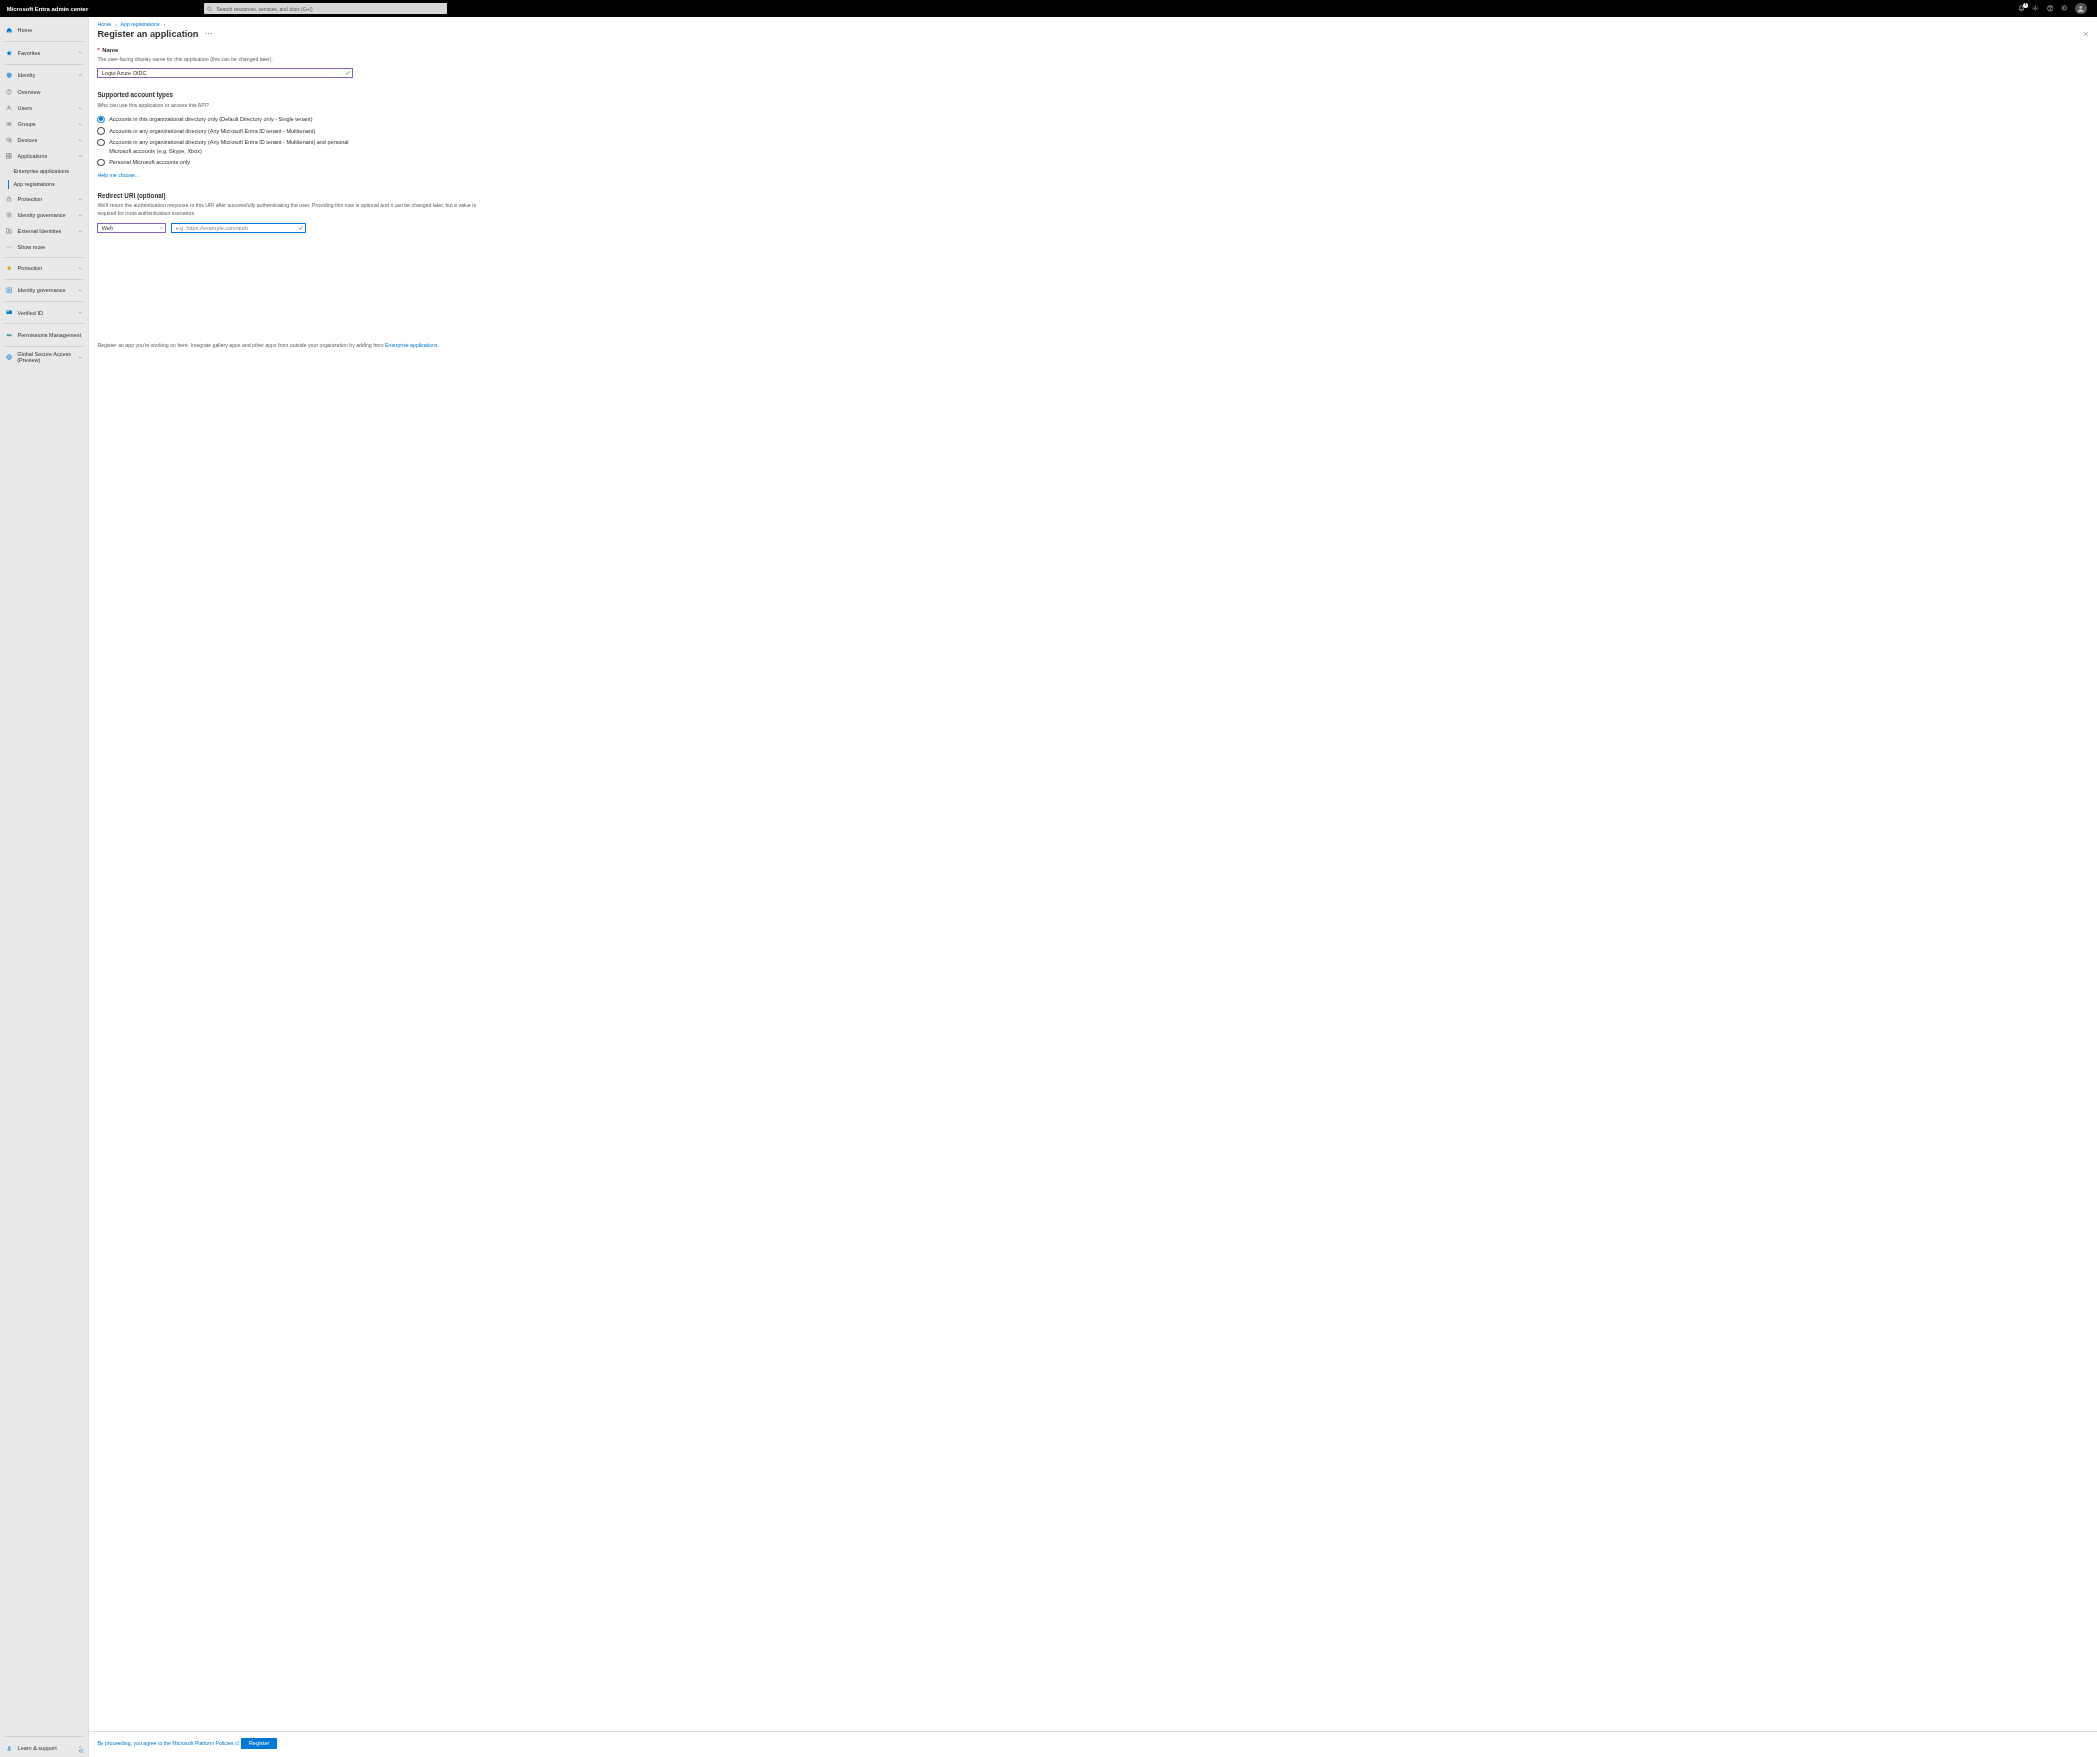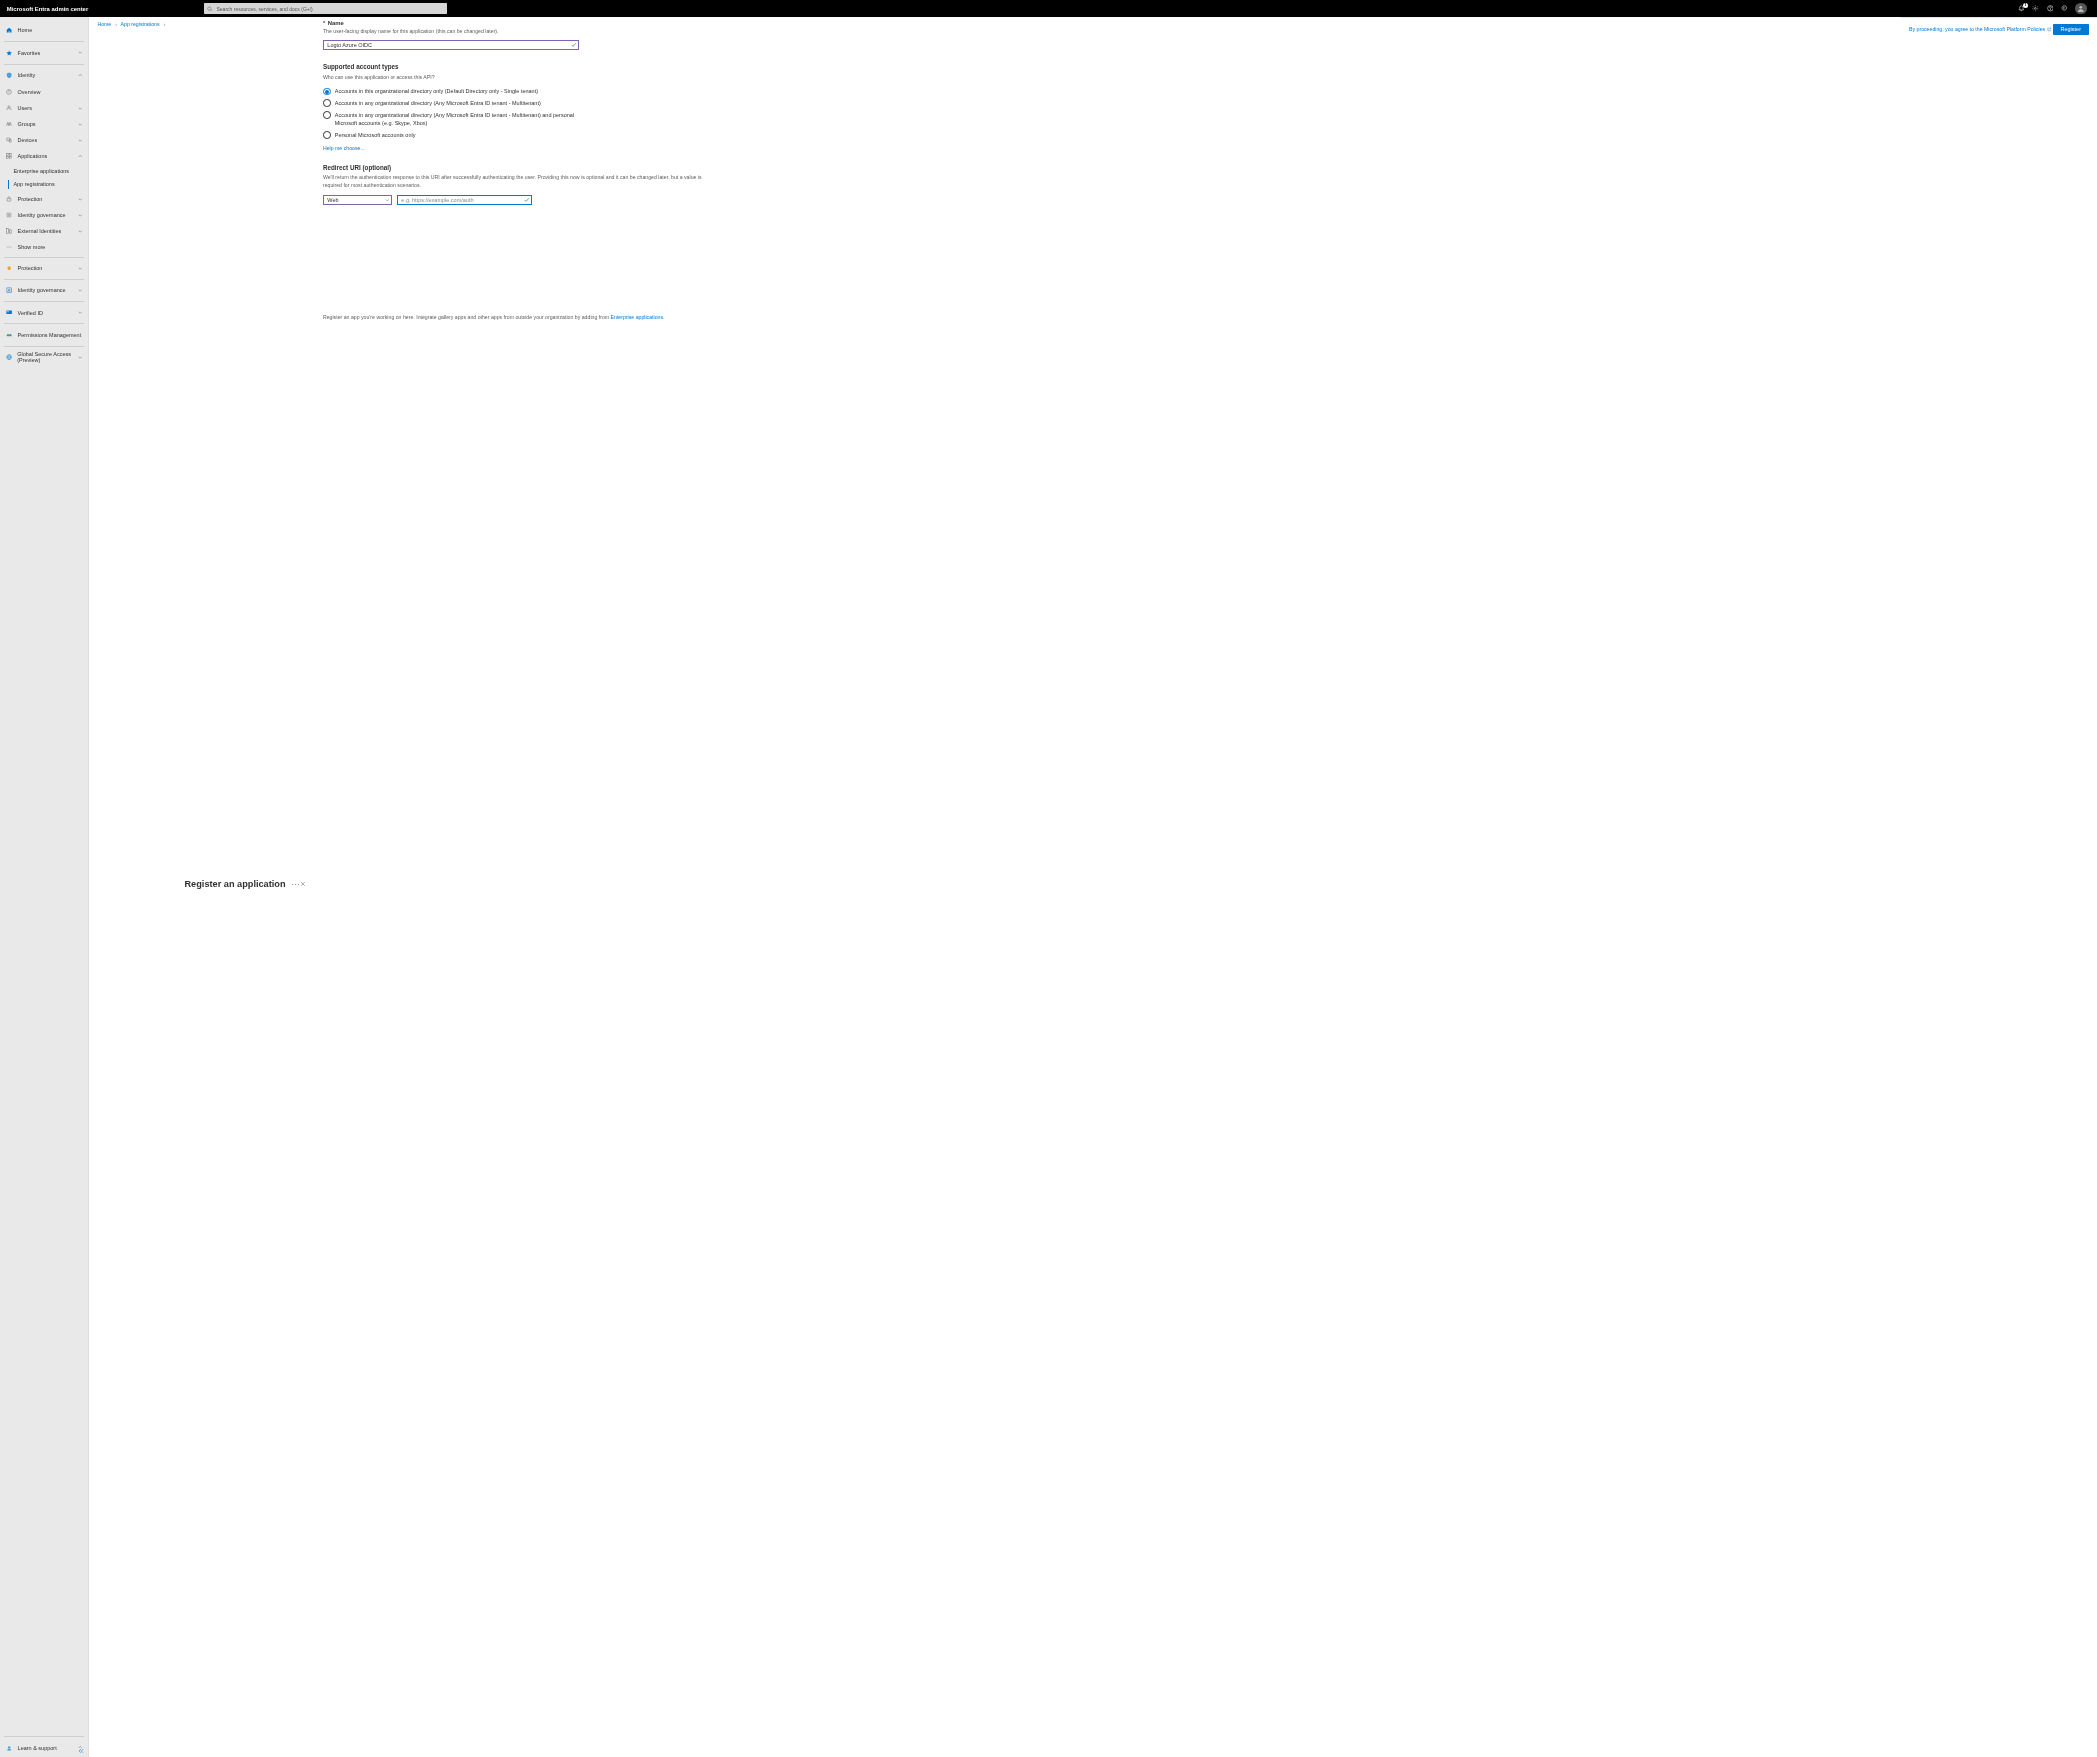--- a/index.html
+++ b/index.html
@@ -33,21 +33,21 @@
 .nav-section-sep { height: 0.4px; background: #cfcfcf; margin: 1.7px 4.2px; }
 .nav-sub { padding-left: 13.4px; height: 13.4px; display: flex; align-items: center; cursor: pointer; font-size: 5.5px; color: #323130; position: relative; }
 .nav-sub.active { }
 .nav-sub.active::before { content: ""; position: absolute; left: 7.6px; top: 2.5px; bottom: 2.5px; width: 1.3px; background: #0078d4; }
 .collapse-btn { position: absolute; bottom: 3.4px; right: 4.2px; color: #0078d4; cursor: pointer; font-size: 5px; }
 .icon.blue { color: #0078d4; }
 .icon.star { color: #0078d4; }
 .icon svg { display: block; }
 
 
-.main { flex: 1; display: flex; flex-direction: row; overflow: hidden; }
+.main { flex: 1; display: flex; flex-direction: column; overflow: hidden; }
 .breadcrumb { padding: 4.2px 8.4px 1.7px; font-size: 5.2px; }
 .breadcrumb a { color: #0078d4; text-decoration: none; cursor: pointer; }
 .breadcrumb .sep { color: #888; padding: 0 2.5px; }
 .page-head { display: flex; align-items: center; padding: 0 8.4px 5.9px; }
 .page-title { font-size: 9.2px; font-weight: 600; color: #323130; }
 .more-btn { margin-left: 5.9px; color: #605e5c; cursor: pointer; font-size: 7.6px; letter-spacing: 0.4px; }
 .close-btn { margin-left: auto; color: #605e5c; cursor: pointer; }
 
 .content { flex: 1; overflow-y: auto; padding: 2.5px 8.4px 0; }
 .form-area { max-width: 386px; }

